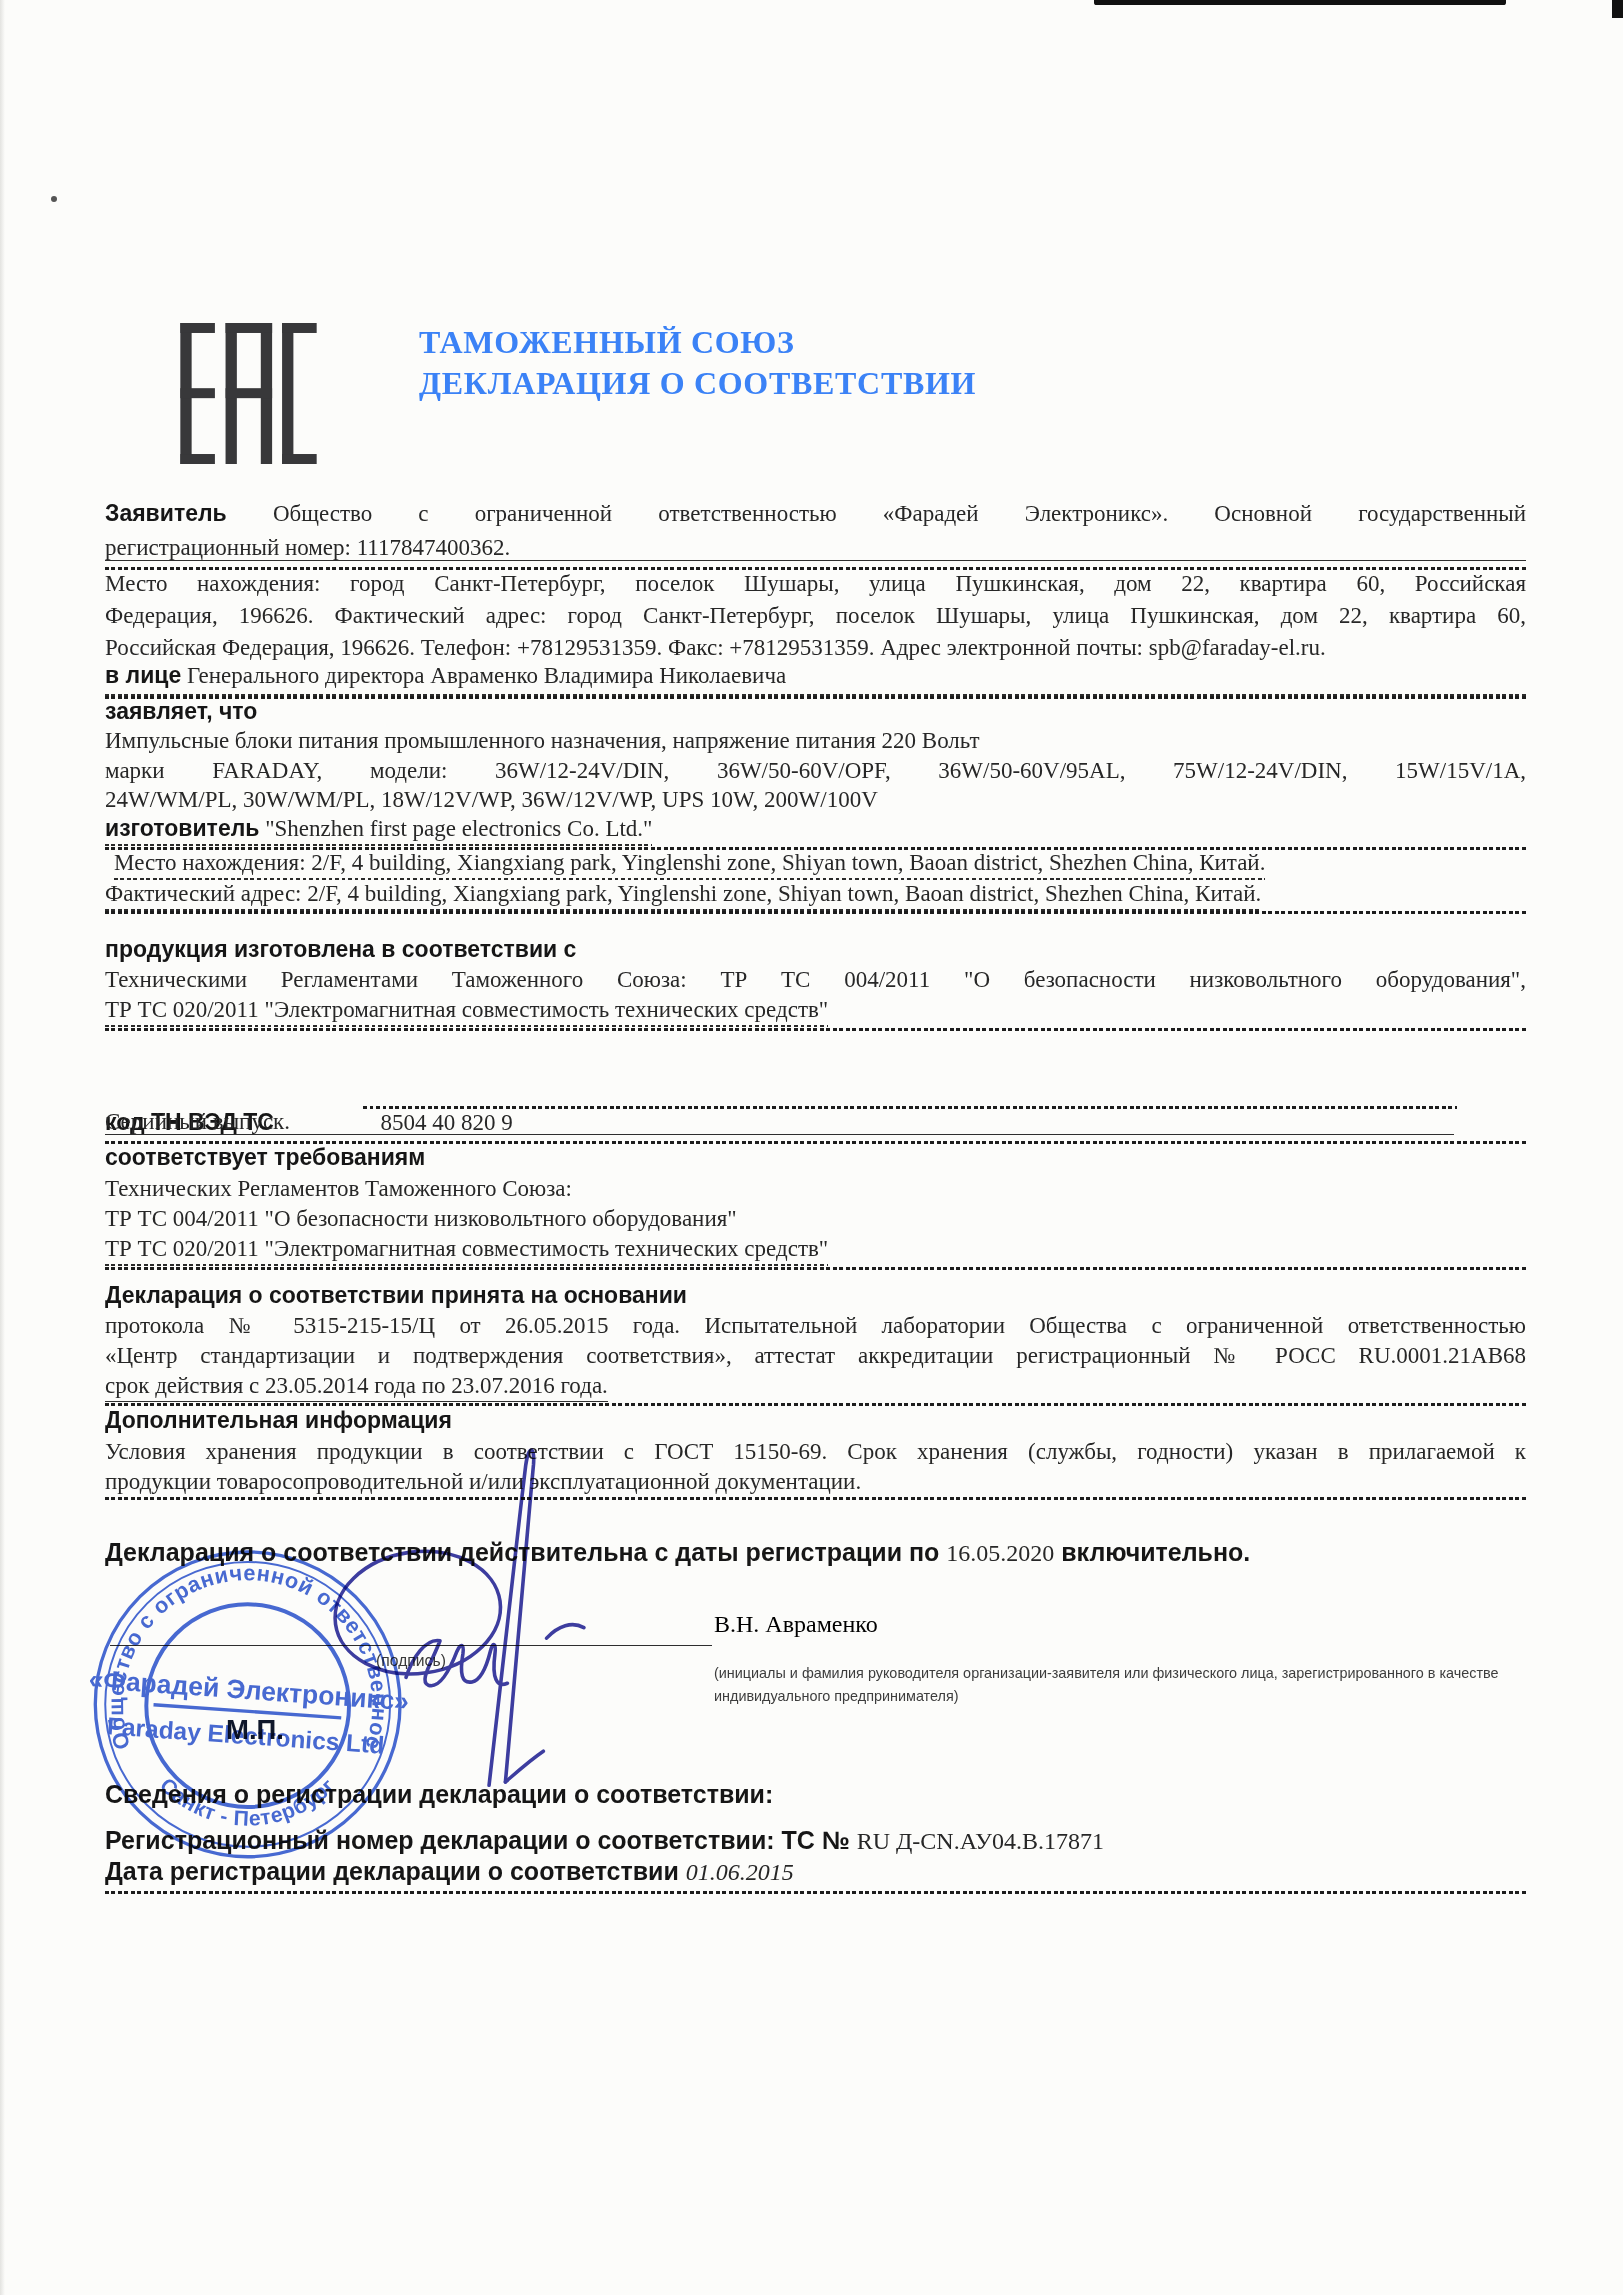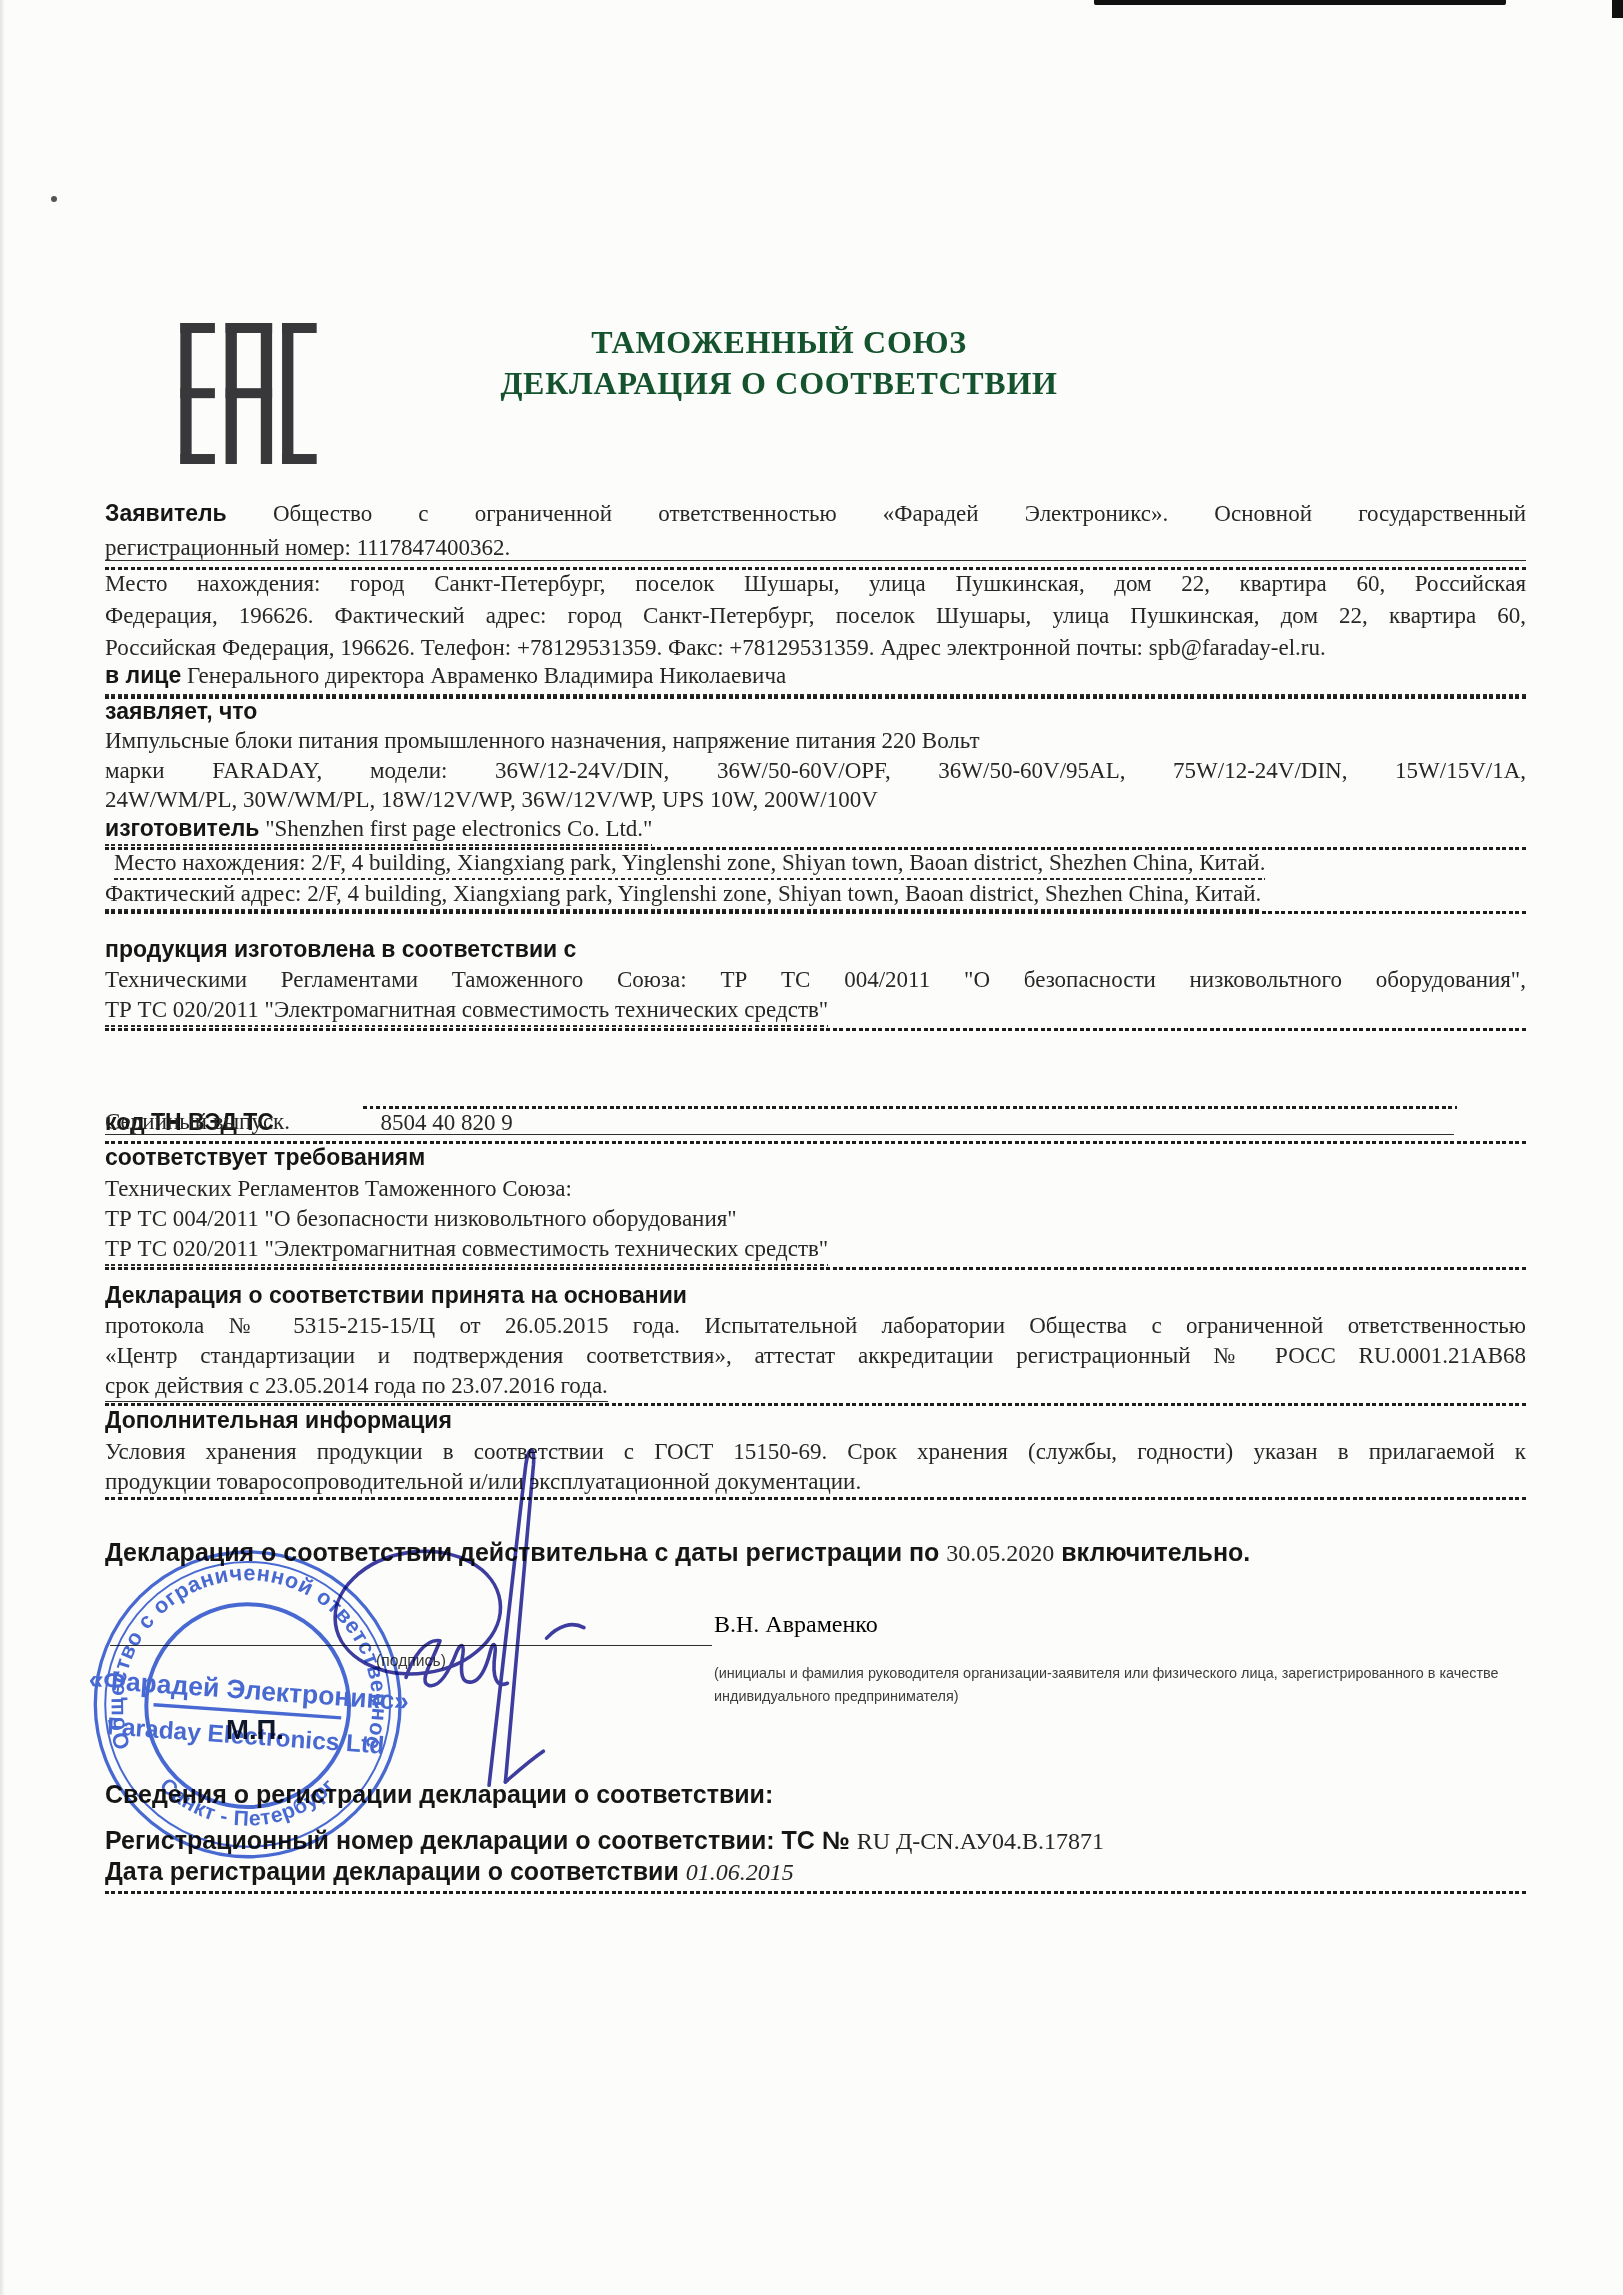--- a/index.html
+++ b/index.html
@@ -5,22 +5,22 @@
   html,body{margin:0;padding:0;background:#d8d8d6;}
   .page{position:relative;width:1623px;height:2295px;background:#fcfcfa;overflow:hidden;
         font-family:"Liberation Serif",serif;color:#262626;}
   
   .scan-strip{position:absolute;background:#111;}
   .scan-dot{position:absolute;background:#555;border-radius:50%;}
   .edge-shade{position:absolute;left:0;top:0;width:4.6px;height:100%;background:linear-gradient(90deg,#e3e3e0,#fcfcfa);}
   
   .eac{position:absolute;left:180px;top:323px;width:137px;height:141px;}
   
-  .title{position:absolute;left:419px;width:720px;text-align:center;font-weight:bold;
-         font-size:32px;letter-spacing:0.7px;color:#14532d;white-space:nowrap;}
+  .title{position:absolute;left:419px;width:720px;text-align:left;font-weight:bold;
+         font-size:32px;letter-spacing:0.7px;color:#3b82f6;white-space:nowrap;}
   
   .ln{position:absolute;left:105px;width:1421px;font-size:23px;line-height:1.28;color:#272727;}
   .j{text-align:justify;text-align-last:justify;}
   .bs{font-family:"Liberation Sans",sans-serif;font-weight:bold;color:#161616;}
   .big{font-size:25px;}
   .ud{background-image:repeating-linear-gradient(90deg,#2a2a2a 0 3.9px,transparent 3.9px 6.5px);
       background-position:0 100%;background-size:100% 2px;background-repeat:no-repeat;padding-bottom:4.6px;}
   .udf{background-image:repeating-linear-gradient(90deg,#2a2a2a 0 3.9px,transparent 3.9px 6.5px);
       background-position:0 100%;background-size:100% 2px;background-repeat:no-repeat;padding-bottom:5.9px;}
   .us{border-bottom:1.3px solid #303030;padding-bottom:3.3px;}
@@ -140,21 +140,21 @@
   <div class="rule" style="top:1403px;"></div>
 
   <div class="ln bs" style="top:1406px;">Дополнительная информация</div>
   <div class="ln j" style="top:1437px;">Условия хранения продукции в соответствии с ГОСТ 15150-69. Срок хранения (службы, годности) указан в прилагаемой к</div>
   <div class="ln" style="top:1467px;">
     <span class="ud">продукции товаросопроводительной и/или эксплуатационной документации.</span>
   </div>
   <div class="rule" style="top:1497px;"></div>
 
   <div class="ln big" style="top:1536px;">
-    <span class="bs big">Декларация о соответствии действительна с даты регистрации по </span><span style="font-size:24px;">30.05.2020</span><span class="bs big"> включительно.</span>
+    <span class="bs big">Декларация о соответствии действительна с даты регистрации по </span><span style="font-size:24px;">16.05.2020</span><span class="bs big"> включительно.</span>
   </div>
 
   <div class="hline" style="left:110px;top:1645px;width:602px;"></div>
   <div class="sig-label">(подпись)</div>
   <div class="sig-name">В.Н. Авраменко</div>
   <div class="sig-note" style="top:1685px;">индивидуального предпринимателя)</div>
   <div class="sig-note" style="top:1662px;">(инициалы и фамилия руководителя организации-заявителя или физического лица, зарегистрированного в качестве</div>
   <div class="mp">М.П.</div>
 
   <div class="ln bs big" style="top:1778px;">Сведения о регистрации декларации о соответствии:</div>

